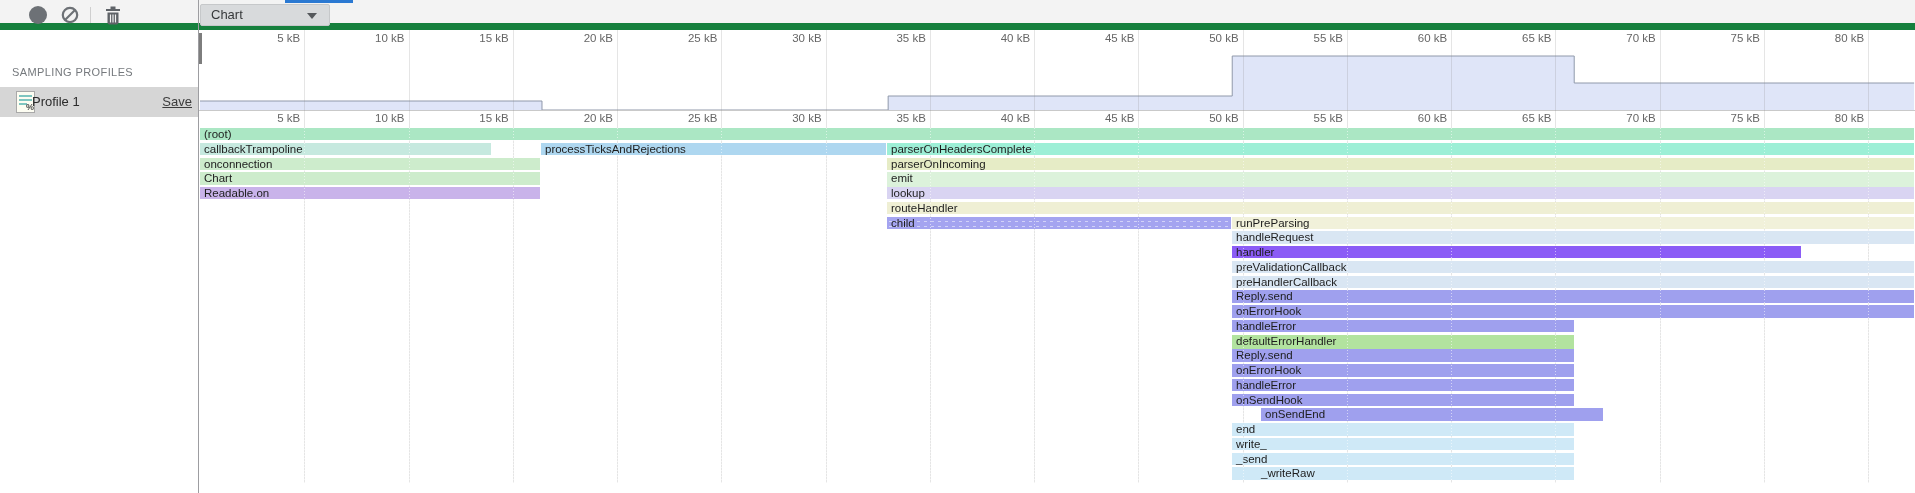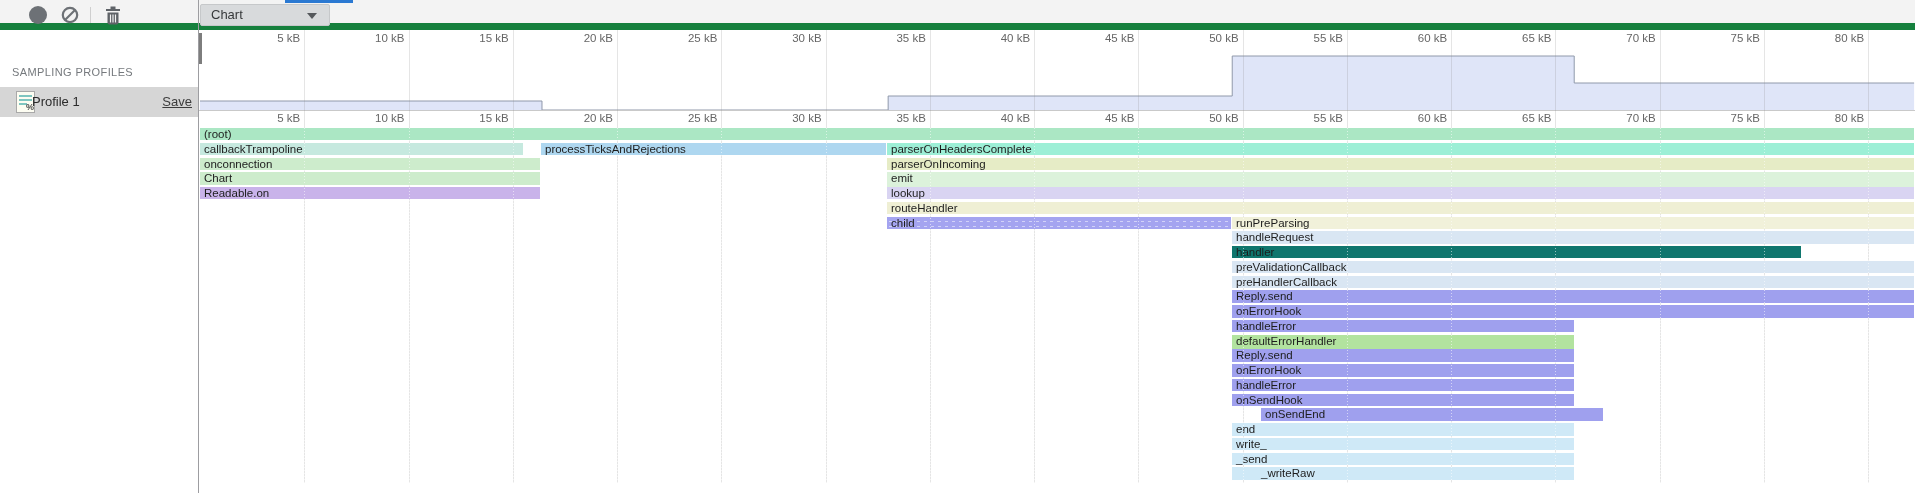--- a/index.html
+++ b/index.html
@@ -171,34 +171,34 @@
         <div class="tick-label" style="left: 956.65px; top: 82px;">50&nbsp;kB</div>
         <div class="tick-label" style="left: 1060.91px; top: 82px;">55&nbsp;kB</div>
         <div class="tick-label" style="left: 1165.18px; top: 82px;">60&nbsp;kB</div>
         <div class="tick-label" style="left: 1269.44px; top: 82px;">65&nbsp;kB</div>
         <div class="tick-label" style="left: 1373.71px; top: 82px;">70&nbsp;kB</div>
         <div class="tick-label" style="left: 1477.97px; top: 82px;">75&nbsp;kB</div>
         <div class="tick-label" style="left: 1582.24px; top: 82px;">80&nbsp;kB</div>
       </div>
     <div id="flame">
         <div class="flame-bar" style="left: 1px; top: 98px; width: 1713.5px; height: 12.4px; background: rgb(171, 231, 196); color: rgb(29, 29, 29);">(root)</div>
-        <div class="flame-bar" style="left: 1px; top: 112.76px; width: 323px; height: 12.4px; background: rgb(198, 233, 223); color: rgb(29, 29, 29);">callbackTrampoline</div>
+        <div class="flame-bar" style="left: 1px; top: 112.76px; width: 291px; height: 12.4px; background: rgb(198, 233, 223); color: rgb(29, 29, 29);">callbackTrampoline</div>
         <div class="flame-bar" style="left: 342px; top: 112.76px; width: 344.5px; height: 12.4px; background: rgb(174, 215, 240); color: rgb(29, 29, 29);">processTicksAndRejections</div>
         <div class="flame-bar" style="left: 688px; top: 112.76px; width: 1026.5px; height: 12.4px; background: rgb(157, 239, 214); color: rgb(29, 29, 29);">parserOnHeadersComplete</div>
         <div class="flame-bar" style="left: 1px; top: 127.52px; width: 339.5px; height: 12.4px; background: rgb(205, 236, 204); color: rgb(29, 29, 29);">onconnection</div>
         <div class="flame-bar" style="left: 688px; top: 127.52px; width: 1026.5px; height: 12.4px; background: rgb(230, 236, 198); color: rgb(29, 29, 29);">parserOnIncoming</div>
         <div class="flame-bar" style="left: 1px; top: 142.28px; width: 339.5px; height: 12.4px; background: rgb(205, 236, 204); color: rgb(29, 29, 29);">Chart</div>
         <div class="flame-bar" style="left: 688px; top: 142.28px; width: 1026.5px; height: 15px; background: rgb(220, 242, 219); color: rgb(29, 29, 29);">emit</div>
         <div class="flame-bar" style="left: 1px; top: 157.04px; width: 339.5px; height: 12.4px; background: rgb(201, 179, 234); color: rgb(29, 29, 29);">Readable.on</div>
         <div class="flame-bar" style="left: 688px; top: 157.04px; width: 1026.5px; height: 12.4px; background: rgb(217, 212, 242); color: rgb(29, 29, 29);">lookup</div>
         <div class="flame-bar" style="left: 688px; top: 171.8px; width: 1026.5px; height: 12.4px; background: rgb(239, 239, 212); color: rgb(29, 29, 29);">routeHandler</div>
         <div class="flame-bar" style="left: 688px; top: 186.56px; width: 343.5px; height: 12.4px; background: radial-gradient(rgba(255, 255, 255, 0.5) 1px, transparent 1.2px) 28px 2px / 7px 5px rgb(164, 164, 240); color: rgb(29, 29, 29);">child</div>
         <div class="flame-bar" style="left: 1033px; top: 186.56px; width: 681.5px; height: 12.4px; background: rgb(241, 241, 218); color: rgb(29, 29, 29);">runPreParsing</div>
         <div class="flame-bar" style="left: 1033px; top: 201.32px; width: 681.5px; height: 12.4px; background: rgb(217, 230, 243); color: rgb(29, 29, 29);">handleRequest</div>
-        <div class="flame-bar" style="left: 1033px; top: 216.08px; width: 569px; height: 12.4px; background: #0f766e; color: rgb(29, 29, 29);">handler</div>
+        <div class="flame-bar" style="left: 1033px; top: 216.08px; width: 569px; height: 12.4px; background: #8b5cf6; color: rgb(29, 29, 29);">handler</div>
         <div class="flame-bar" style="left: 1033px; top: 230.84px; width: 681.5px; height: 12.4px; background: rgb(217, 230, 243); color: rgb(29, 29, 29);">preValidationCallback</div>
         <div class="flame-bar" style="left: 1033px; top: 245.6px; width: 681.5px; height: 12.4px; background: rgb(217, 230, 243); color: rgb(29, 29, 29);">preHandlerCallback</div>
         <div class="flame-bar" style="left: 1033px; top: 260.36px; width: 681.5px; height: 12.4px; background: rgb(159, 160, 238); color: rgb(29, 29, 29);">Reply.send</div>
         <div class="flame-bar" style="left: 1033px; top: 275.12px; width: 681.5px; height: 12.4px; background: rgb(159, 160, 238); color: rgb(29, 29, 29);">onErrorHook</div>
         <div class="flame-bar" style="left: 1033px; top: 289.88px; width: 341.5px; height: 12.4px; background: rgb(159, 160, 238); color: rgb(29, 29, 29);">handleError</div>
         <div class="flame-bar" style="left: 1033px; top: 304.64px; width: 341.5px; height: 16px; background: rgb(178, 227, 159); color: rgb(29, 29, 29);">defaultErrorHandler</div>
         <div class="flame-bar" style="left: 1033px; top: 319.4px; width: 341.5px; height: 12.4px; background: rgb(159, 160, 238); color: rgb(29, 29, 29);">Reply.send</div>
         <div class="flame-bar" style="left: 1033px; top: 334.16px; width: 341.5px; height: 12.4px; background: rgb(159, 160, 238); color: rgb(29, 29, 29);">onErrorHook</div>
         <div class="flame-bar" style="left: 1033px; top: 348.92px; width: 341.5px; height: 12.4px; background: rgb(159, 160, 238); color: rgb(29, 29, 29);">handleError</div>
         <div class="flame-bar" style="left: 1033px; top: 363.68px; width: 341.5px; height: 12.4px; background: rgb(159, 160, 238); color: rgb(29, 29, 29);">onSendHook</div>

